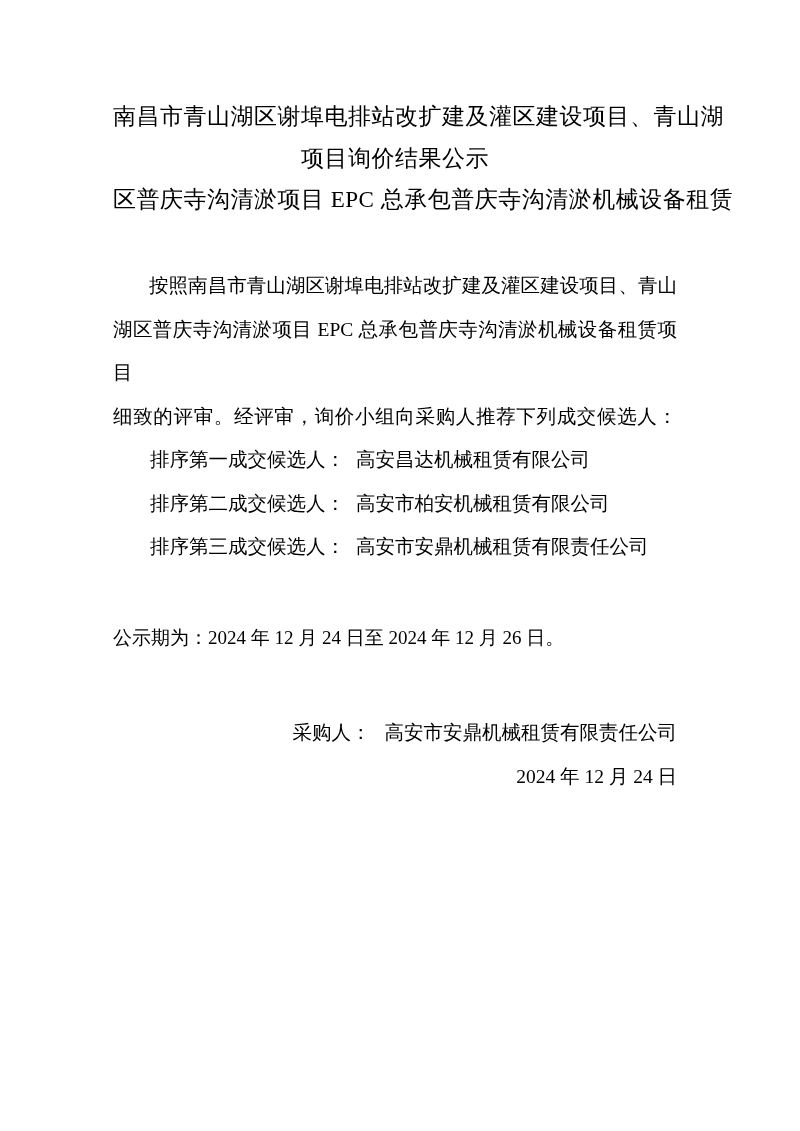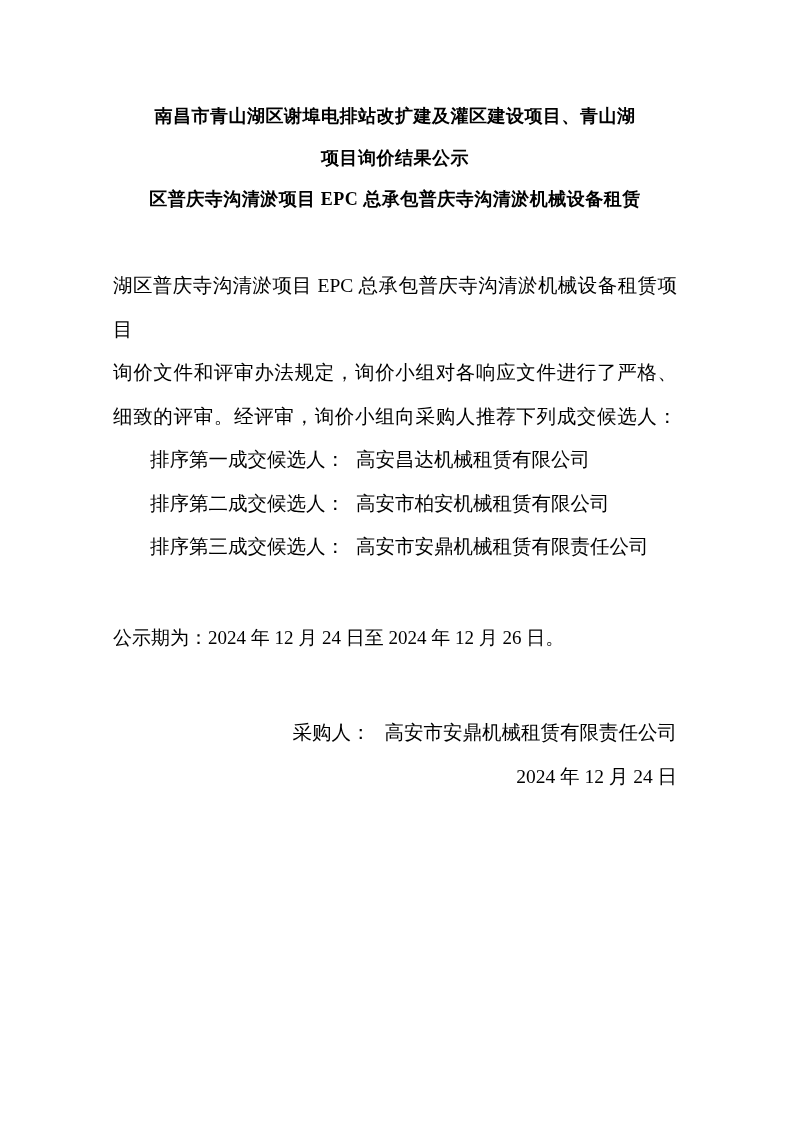--- a/index.html
+++ b/index.html
@@ -12,22 +12,22 @@
     font-family: "Liberation Serif", "DejaVu Serif", serif;
     overflow: hidden;
   }
   
   .doc-title {
     position: absolute;
     left: 113px;
     width: 564px;
     top: 96px;
     text-align: center;
-    font-weight: bold;
-    font-size: 18px;
+    font-weight: normal;
+    font-size: 23px;
     line-height: 41.5px;
     letter-spacing: 0.5px;
   }
   .title-line { white-space: nowrap; }
 
   
   .doc-body {
     position: absolute;
     left: 113px;
     width: 564px;
@@ -76,22 +76,22 @@
 
 <div class="page">
 
   <div class="doc-title">
     <div class="title-line">南昌市青山湖区谢埠电排站改扩建及灌区建设项目、青山湖</div>
     <div class="title-line">项目询价结果公示</div>
     <div class="title-line">区普庆寺沟清淤项目 EPC 总承包普庆寺沟清淤机械设备租赁</div>
   </div>
 
   <div class="doc-body">
+    <div class="para-line indent">按照南昌市青山湖区谢埠电排站改扩建及灌区建设项目、青山</div>
     <div class="para-line">湖区普庆寺沟清淤项目 EPC 总承包普庆寺沟清淤机械设备租赁项目</div>
-    <div class="para-line">询价文件和评审办法规定，询价小组对各响应文件进行了严格、</div>
     <div class="para-line">细致的评审。经评审，询价小组向采购人推荐下列成交候选人：</div>
 
     <div class="candidate-line">
       <span class="candidate-label">排序第一成交候选人：</span><span class="candidate-name">高安昌达机械租赁有限公司</span>
     </div>
     <div class="candidate-line">
       <span class="candidate-label">排序第二成交候选人：</span><span class="candidate-name">高安市柏安机械租赁有限公司</span>
     </div>
     <div class="candidate-line">
       <span class="candidate-label">排序第三成交候选人：</span><span class="candidate-name">高安市安鼎机械租赁有限责任公司</span>

